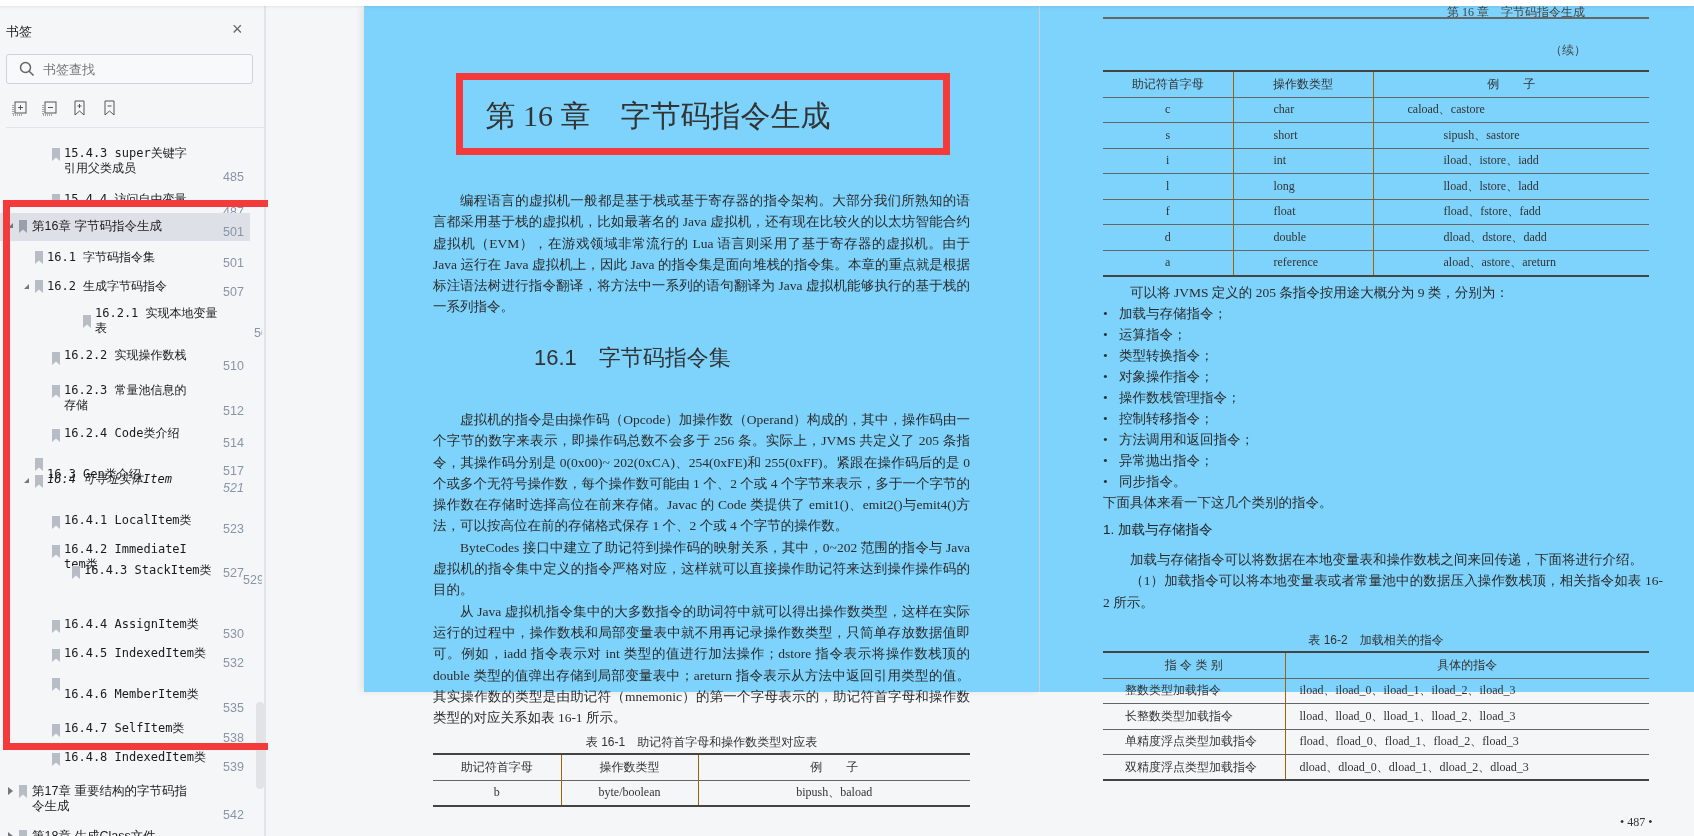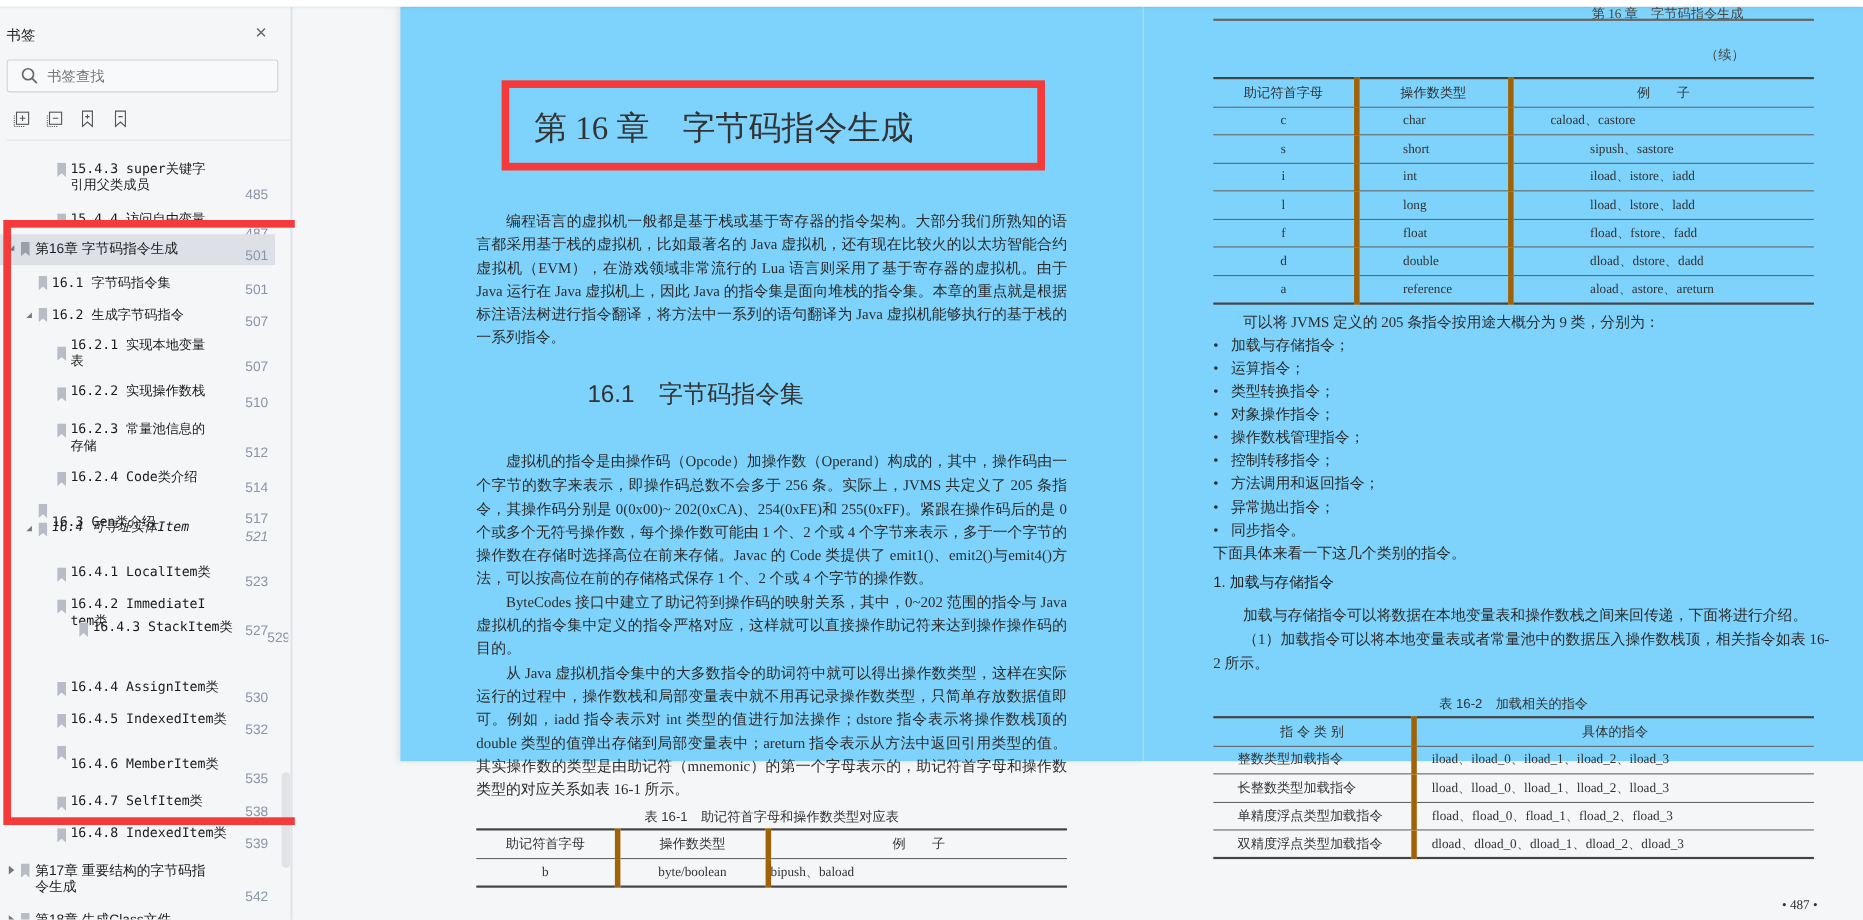--- a/index.html
+++ b/index.html
@@ -38,21 +38,21 @@
 
   .chap-title { position: absolute; left: 99px; top: 90px; width: 390px; text-align: center; font-size: 30px; color: #333; }
   .para { position: absolute; font-size: 13.5px; line-height: 21.3px; text-align: justify; color: #2c2c2c; }
   .para p { text-indent: 2em; }
   .sec-title { position: absolute; left: 170px; top: 337px; font-size: 22px; color: #333; font-family: "Liberation Sans", "DejaVu Sans", sans-serif; }
   .tbl-cap { position: absolute; font-size: 12px; color: #333; font-family: "Liberation Sans", "DejaVu Sans", sans-serif; text-align: center; }
   table.bt { position: absolute; border-collapse: collapse; font-size: 12px; color: #333; }
   table.bt th { font-weight: normal; font-family: "Liberation Sans", "DejaVu Sans", sans-serif; height: 26px; border-bottom: 1px solid #666; }
   table.bt td { height: 25.5px; border-bottom: 1px solid #666; font-family: "Liberation Serif", "DejaVu Serif", serif; }
   table.bt { border-top: 2px solid #444; border-bottom: 2px solid #444; }
-  table.bt th + th, table.bt td + td { border-left: 5px solid #a16207; }
+  table.bt th + th, table.bt td + td { border-left: 1px solid #a16207; }
   .run-head { position: absolute; left: 407px; top: -2px; font-size: 12px; color: #444; }
   .run-rule { position: absolute; left: 63px; top: 11px; width: 546px; height: 2px; background: #666; }
   .cont { position: absolute; left: 510px; top: 36px; font-size: 12px; color: #444; }
   .bullets { position: absolute; left: 63px; top: 276px; font-size: 13.5px; line-height: 21px; color: #2c2c2c; }
   .bullets .b { padding-left: 16px; position: relative; }
   .bullets .b::before { content: "•"; position: absolute; left: 0; }
   .sub-h { position: absolute; left: 63px; top: 515px; font-size: 13.5px; color: #222; font-family: "Liberation Sans", "DejaVu Sans", sans-serif; }
   .pnum { position: absolute; left: 580px; top: 809px; font-size: 12px; color: #333; }
 </style>
 </head>
@@ -129,21 +129,21 @@
       <span class="pg" style="top:11px">501</span>
     </div>
     <div class="node" style="top:140px;height:28px;">
       <span class="tw open" style="left:24px;top:10px"></span>
       <svg class="bm" style="left:35px;top:6px" viewBox="0 0 8 13">
           <path d="M0 0H8V13L4 9.5L0 13Z" fill="#b8bcc4"></path>
         </svg>
       <span class="lbl" style="left:47px;top:5px;width:170px">16.2 生成字节码指令</span>
       <span class="pg" style="top:11px">507</span>
     </div>
-    <div class="node" style="top:168px;height:40px;">
+    <div class="node" style="top:168px;height:40px;margin-left:31px;">
       <svg class="bm" style="left:52px;top:13px" viewBox="0 0 8 13">
           <path d="M0 0H8V13L4 9.5L0 13Z" fill="#b8bcc4"></path>
         </svg>
       <span class="lbl" style="left:64px;top:4px">16.2.1 实现本地变量表</span>
       <span class="pg" style="top:24px">507</span>
     </div>
     <div class="node" style="top:210px;height:28px;">
       <svg class="bm" style="left:52px;top:8px" viewBox="0 0 8 13">
           <path d="M0 0H8V13L4 9.5L0 13Z" fill="#b8bcc4"></path>
         </svg>
@@ -273,21 +273,21 @@
     <table class="bt" style="left:69px;top:747px;width:537px;">
       <tbody>
           <tr>
         <th style="width:128px">助记符首字母</th>
         <th style="width:137px">操作数类型</th>
         <th>例　　子</th>
       </tr>
       <tr>
         <td style="text-align:center">b</td>
         <td style="text-align:center">byte/boolean</td>
-        <td style="">bipush、baload</td>
+        <td style="text-align:center">bipush、baload</td>
       </tr>
     </tbody>
       </table>
   </div>
 
   <div class="page right">
     <div class="run-head serif">第 16 章　字节码指令生成</div>
     <div class="run-rule"></div>
     <div class="cont serif">（续）</div>
     <table class="bt" style="left:63px;top:64px;width:546px;">

